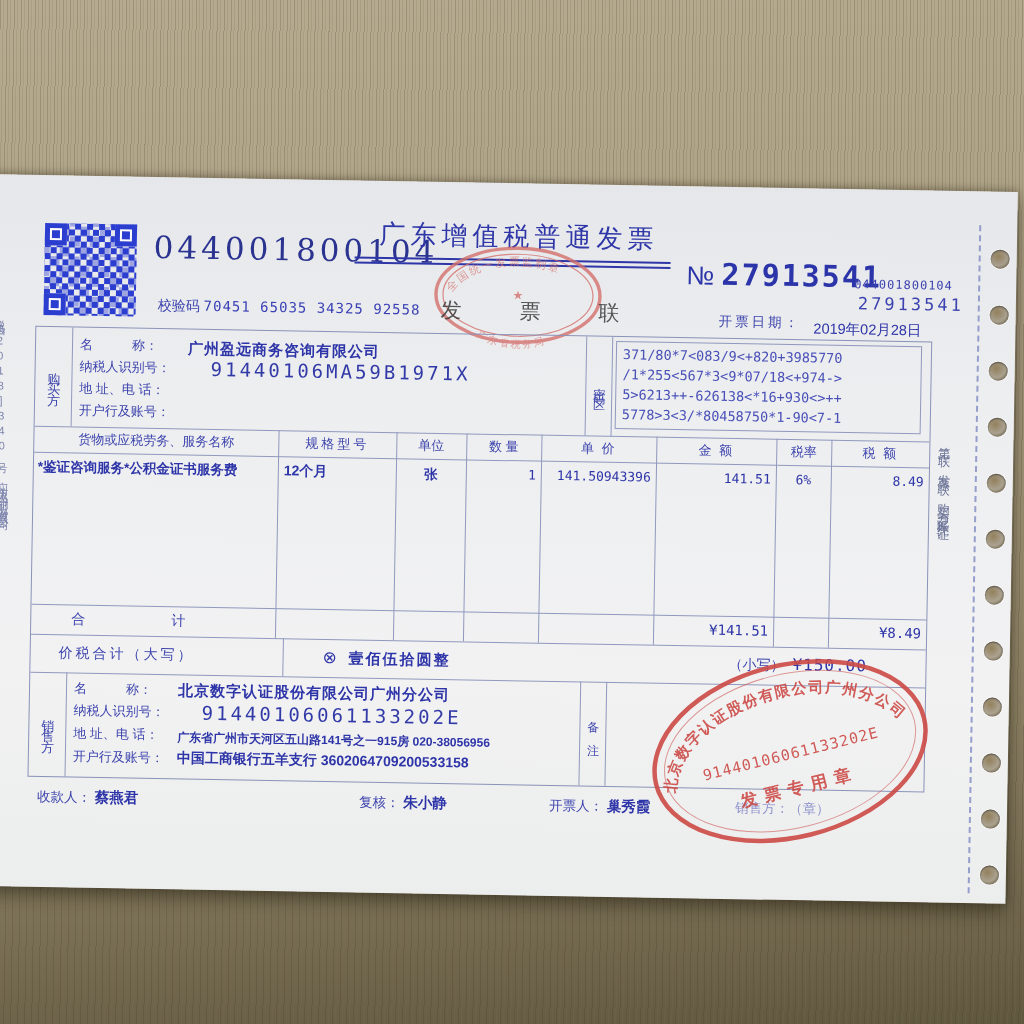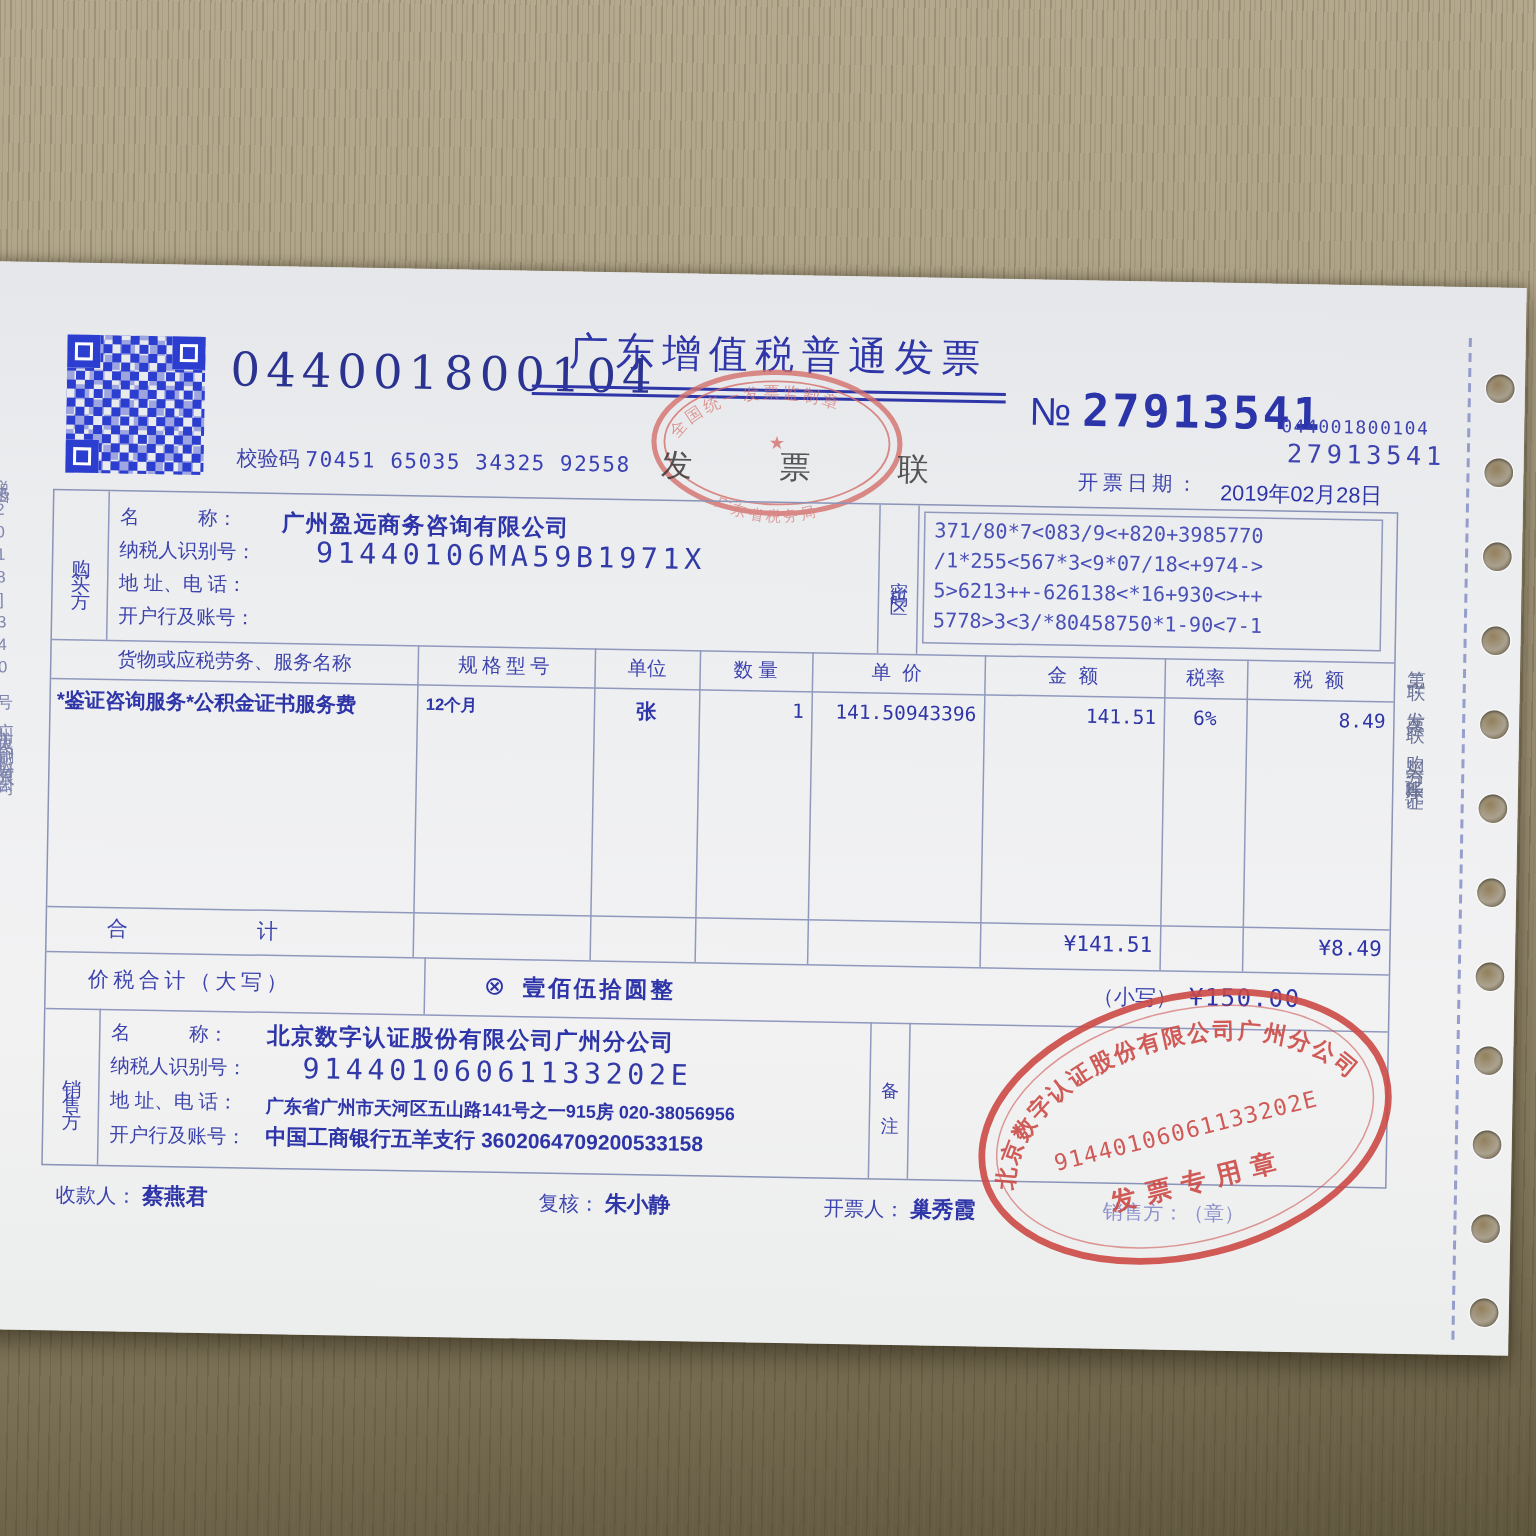--- a/index.html
+++ b/index.html
@@ -137,21 +137,21 @@
     <div class="abs label" style="left:0;top:103px;width:244px;text-align:center;font-size:13px;">货物或应税劳务、服务名称</div>
     <div class="abs label" style="left:244px;top:103px;width:118px;text-align:center;font-size:13px;letter-spacing:3px;">规格型号</div>
     <div class="abs label" style="left:362px;top:103px;width:70px;text-align:center;font-size:13px;">单位</div>
     <div class="abs label" style="left:507px;top:103px;width:115px;text-align:center;font-size:13px;letter-spacing:2px;">单  价</div>
     <div class="abs label" style="left:432px;top:103px;width:75px;text-align:center;font-size:13px;">数  量</div>
     <div class="abs label" style="left:622px;top:103px;width:120px;text-align:center;font-size:13px;letter-spacing:2px;">金  额</div>
     <div class="abs label" style="left:742px;top:103px;width:55px;text-align:center;font-size:13px;">税率</div>
     <div class="abs label" style="left:797px;top:103px;width:98px;text-align:center;font-size:13px;letter-spacing:2px;">税  额</div>
 
     <div class="abs blue" style="left:4px;top:130px;width:236px;font-size:13.5px;font-weight:bold;line-height:19px;">*鉴证咨询服务*公积金证书服务费</div>
-    <div class="abs blue" style="left:250px;top:131px;font-size:11px;font-weight:bold;">12个月</div>
+    <div class="abs blue" style="left:250px;top:131px;font-size:14px;font-weight:bold;">12个月</div>
     <div class="abs blue" style="left:362px;top:132px;width:70px;text-align:center;font-size:13.5px;font-weight:bold;">张</div>
     <div class="abs mono blue" style="left:432px;top:132px;width:70px;text-align:right;font-size:13px;">1</div>
     <div class="abs mono blue" style="left:507px;top:132px;width:110px;text-align:right;font-size:13px;">141.50943396</div>
     <div class="abs mono blue" style="left:622px;top:132px;width:115px;text-align:right;font-size:13px;">141.51</div>
     <div class="abs mono blue" style="left:742px;top:132px;width:55px;text-align:center;font-size:13px;">6%</div>
     <div class="abs mono blue" style="left:797px;top:132px;width:93px;text-align:right;font-size:13px;">8.49</div>
 
     <div class="abs label" style="left:40px;top:283px;font-size:14px;letter-spacing:6px;">合　　　　计</div>
     <div class="abs mono blue" style="left:622px;top:283px;width:115px;text-align:right;font-size:14px;">¥141.51</div>
     <div class="abs mono blue" style="left:797px;top:283px;width:93px;text-align:right;font-size:14px;">¥8.49</div>

